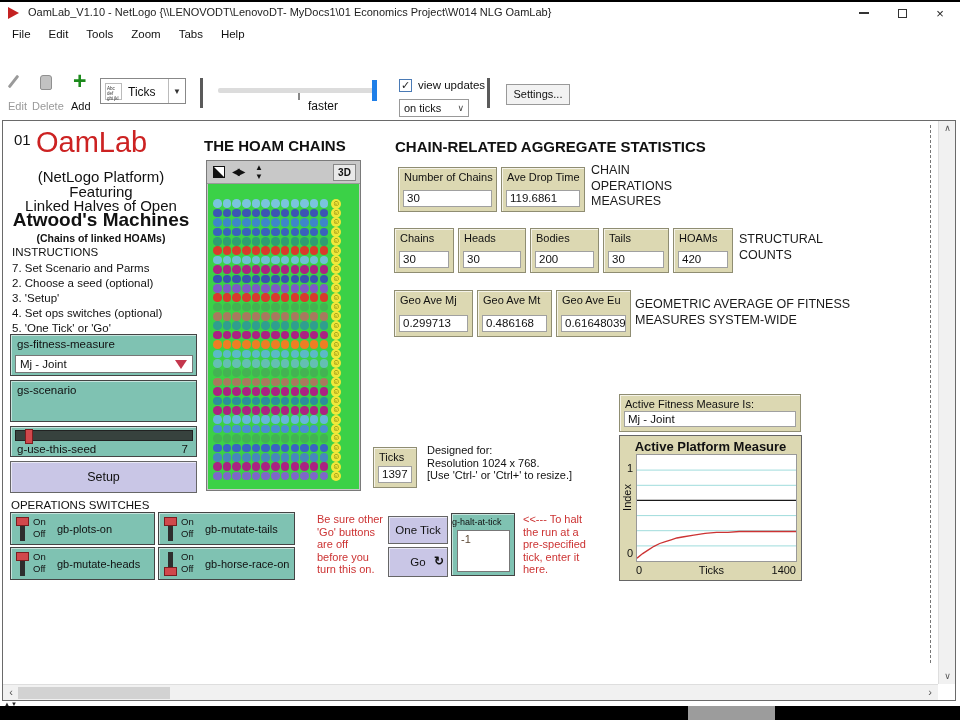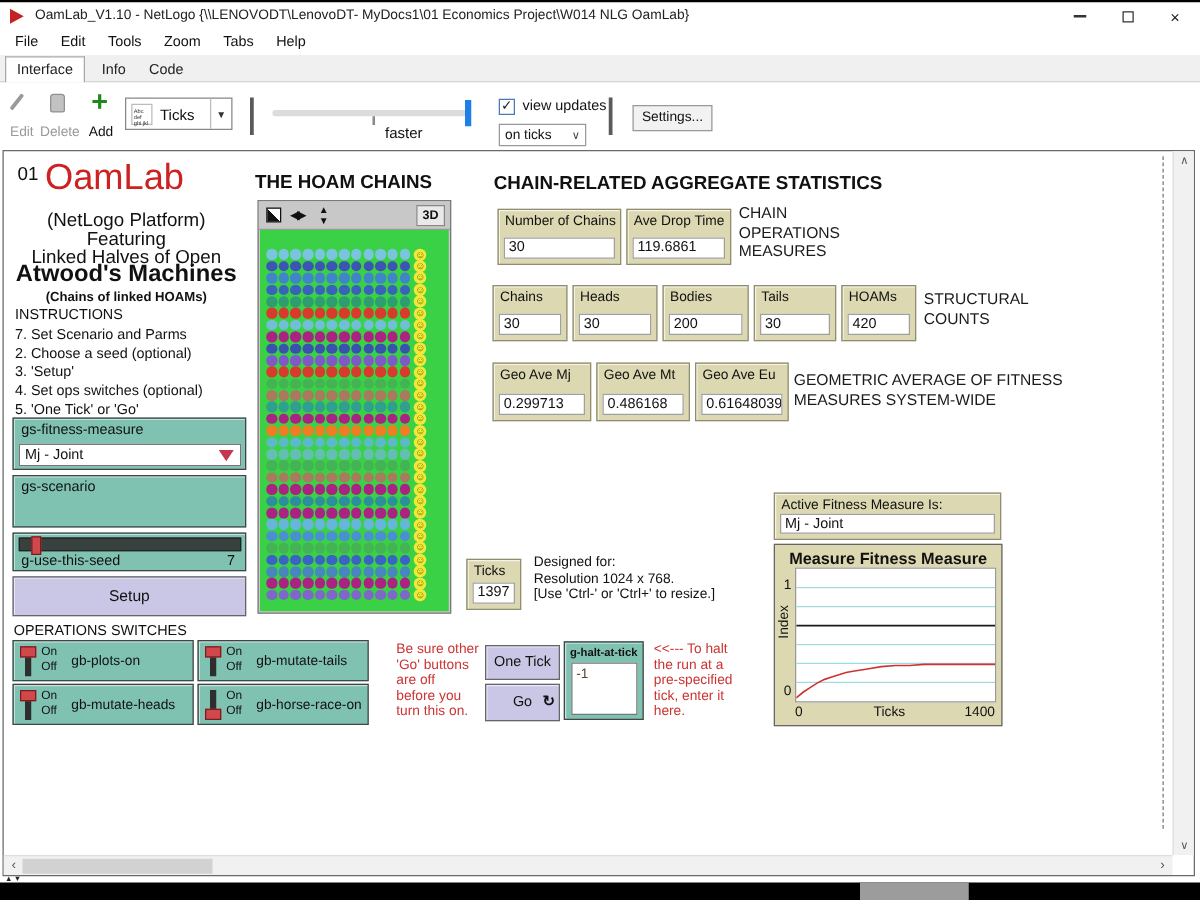--- a/index.html
+++ b/index.html
@@ -116,21 +116,21 @@
   .monitor { background:#dcd8b2; border:1px solid #8f8d72; box-shadow: inset 1px 1px 0 rgba(255,255,255,.7); }
   .mlabel { font-size:11px; margin:3px 0 0 5px; white-space:nowrap; overflow:hidden; }
   .mvalue { position:absolute; left:4px; right:4px; bottom:4px; height:17px; background:#fff; border:1px solid #a0a0a0; font-size:11.5px; padding:1px 3px; white-space:nowrap; overflow:hidden; }
   .caption { font-size:12.5px; line-height:15.5px; color:#1a1a1a; }
 
   
   .red { color:#cc3333; }
   .note-sm { font-size:11px; line-height:12.5px; }
   .go-icon { position:absolute; right:3px; bottom:1px; font-size:12px; font-weight:bold; }
   .halt { left:451px; top:513px; width:64px; height:63px; background:#7fc2b2; border:1px solid #444; box-shadow: inset 1px 1px 0 rgba(255,255,255,.55); }
-  .halt-label { font-size:9px; font-weight:bold; text-align:center; margin-top:3px; }
+  .halt-label { font-size:9px; font-weight:normal; margin-top:3px; }
   .halt-input { position:absolute; left:5px; top:16px; width:53px; height:42px; background:#fff; border:1px solid #777; font-size:11px; padding:2px 3px; color:#5a4632; }
 
   
   .plot-box { left:619px; top:435px; width:183px; height:146px; background:#dcd8b2; border:1px solid #666; }
   .plot-title { position:absolute; left:0; right:0; top:3px; text-align:center; font-size:13px; font-weight:bold; }
   .plot-area { position:absolute; left:16px; top:18px; width:161px; height:108px; background:#fff; border:1px solid #999; }
   .ylab1 { position:absolute; left:7px; top:26px; font-size:11px; }
   .ylab0 { position:absolute; left:7px; top:111px; font-size:11px; }
   .yaxis-name { position:absolute; left:1px; top:48px; font-size:11px; writing-mode:vertical-rl; transform:rotate(180deg); }
   .xt { position:absolute; top:128px; font-size:11px; }
@@ -160,25 +160,20 @@
 
   <nav class="abs menu-bar">
     <span class="menu-item">File</span>
     <span class="menu-item">Edit</span>
     <span class="menu-item">Tools</span>
     <span class="menu-item">Zoom</span>
     <span class="menu-item">Tabs</span>
     <span class="menu-item">Help</span>
   </nav>
 
-  <div class="abs tab-bar">
-    <div class="tab active">Interface</div>
-    <div class="tab plain" style="left:72px;width:38px">Info</div>
-    <div class="tab plain" style="left:112px;width:42px">Code</div>
-  </div>
 
   <div>
     <div class="abs toolbar"></div>
     <div class="abs pencil"></div>
     <div class="abs tool-label" style="left:8px;top:100px">Edit</div>
     <div class="abs eraser"></div>
     <div class="abs tool-label" style="left:32px;top:100px">Delete</div>
     <div class="abs plus">+</div>
     <div class="abs" style="left:71px;top:100px;font-size:11px;color:#111">Add</div>
 
@@ -831,21 +826,21 @@
 here.</div>
   </section>
 
   <section>
     <div class="abs monitor" style="left:619px;top:394px;width:182px;height:38px">
       <div class="mlabel">Active Fitness Measure Is:</div>
       <div class="mvalue" style="height:16px">Mj - Joint</div>
     </div>
 
     <div class="abs plot-box">
-      <div class="plot-title">Measure Fitness Measure</div>
+      <div class="plot-title">Active Platform Measure</div>
       <div class="plot-area"><svg width="159" height="106">
             <line x1="0" x2="159" y1="15.1" y2="15.1" stroke="#9fdcdc" stroke-width="1"></line>
             <line x1="0" x2="159" y1="30.3" y2="30.3" stroke="#9fdcdc" stroke-width="1"></line>
             <line x1="0" x2="159" y1="45.4" y2="45.4" stroke="#1a1a1a" stroke-width="1.4"></line>
             <line x1="0" x2="159" y1="60.6" y2="60.6" stroke="#9fdcdc" stroke-width="1"></line>
             <line x1="0" x2="159" y1="75.7" y2="75.7" stroke="#9fdcdc" stroke-width="1"></line>
             <line x1="0" x2="159" y1="90.9" y2="90.9" stroke="#9fdcdc" stroke-width="1"></line>
             <polyline points="0.0,103.2 5.7,98.6 11.4,94.9 17.0,91.3 22.7,88.5 28.4,86.6 34.1,84.8 39.8,83.0 45.4,82.0 56.8,80.2 68.1,78.3 79.5,77.4 90.9,77.4 102.2,76.5 113.6,76.5 124.9,76.5 136.3,76.5 147.6,76.5 159.0,76.5" fill="none" stroke="#cc3333" stroke-width="1.3"></polyline>
           </svg></div>
       <div class="ylab1">1</div>

